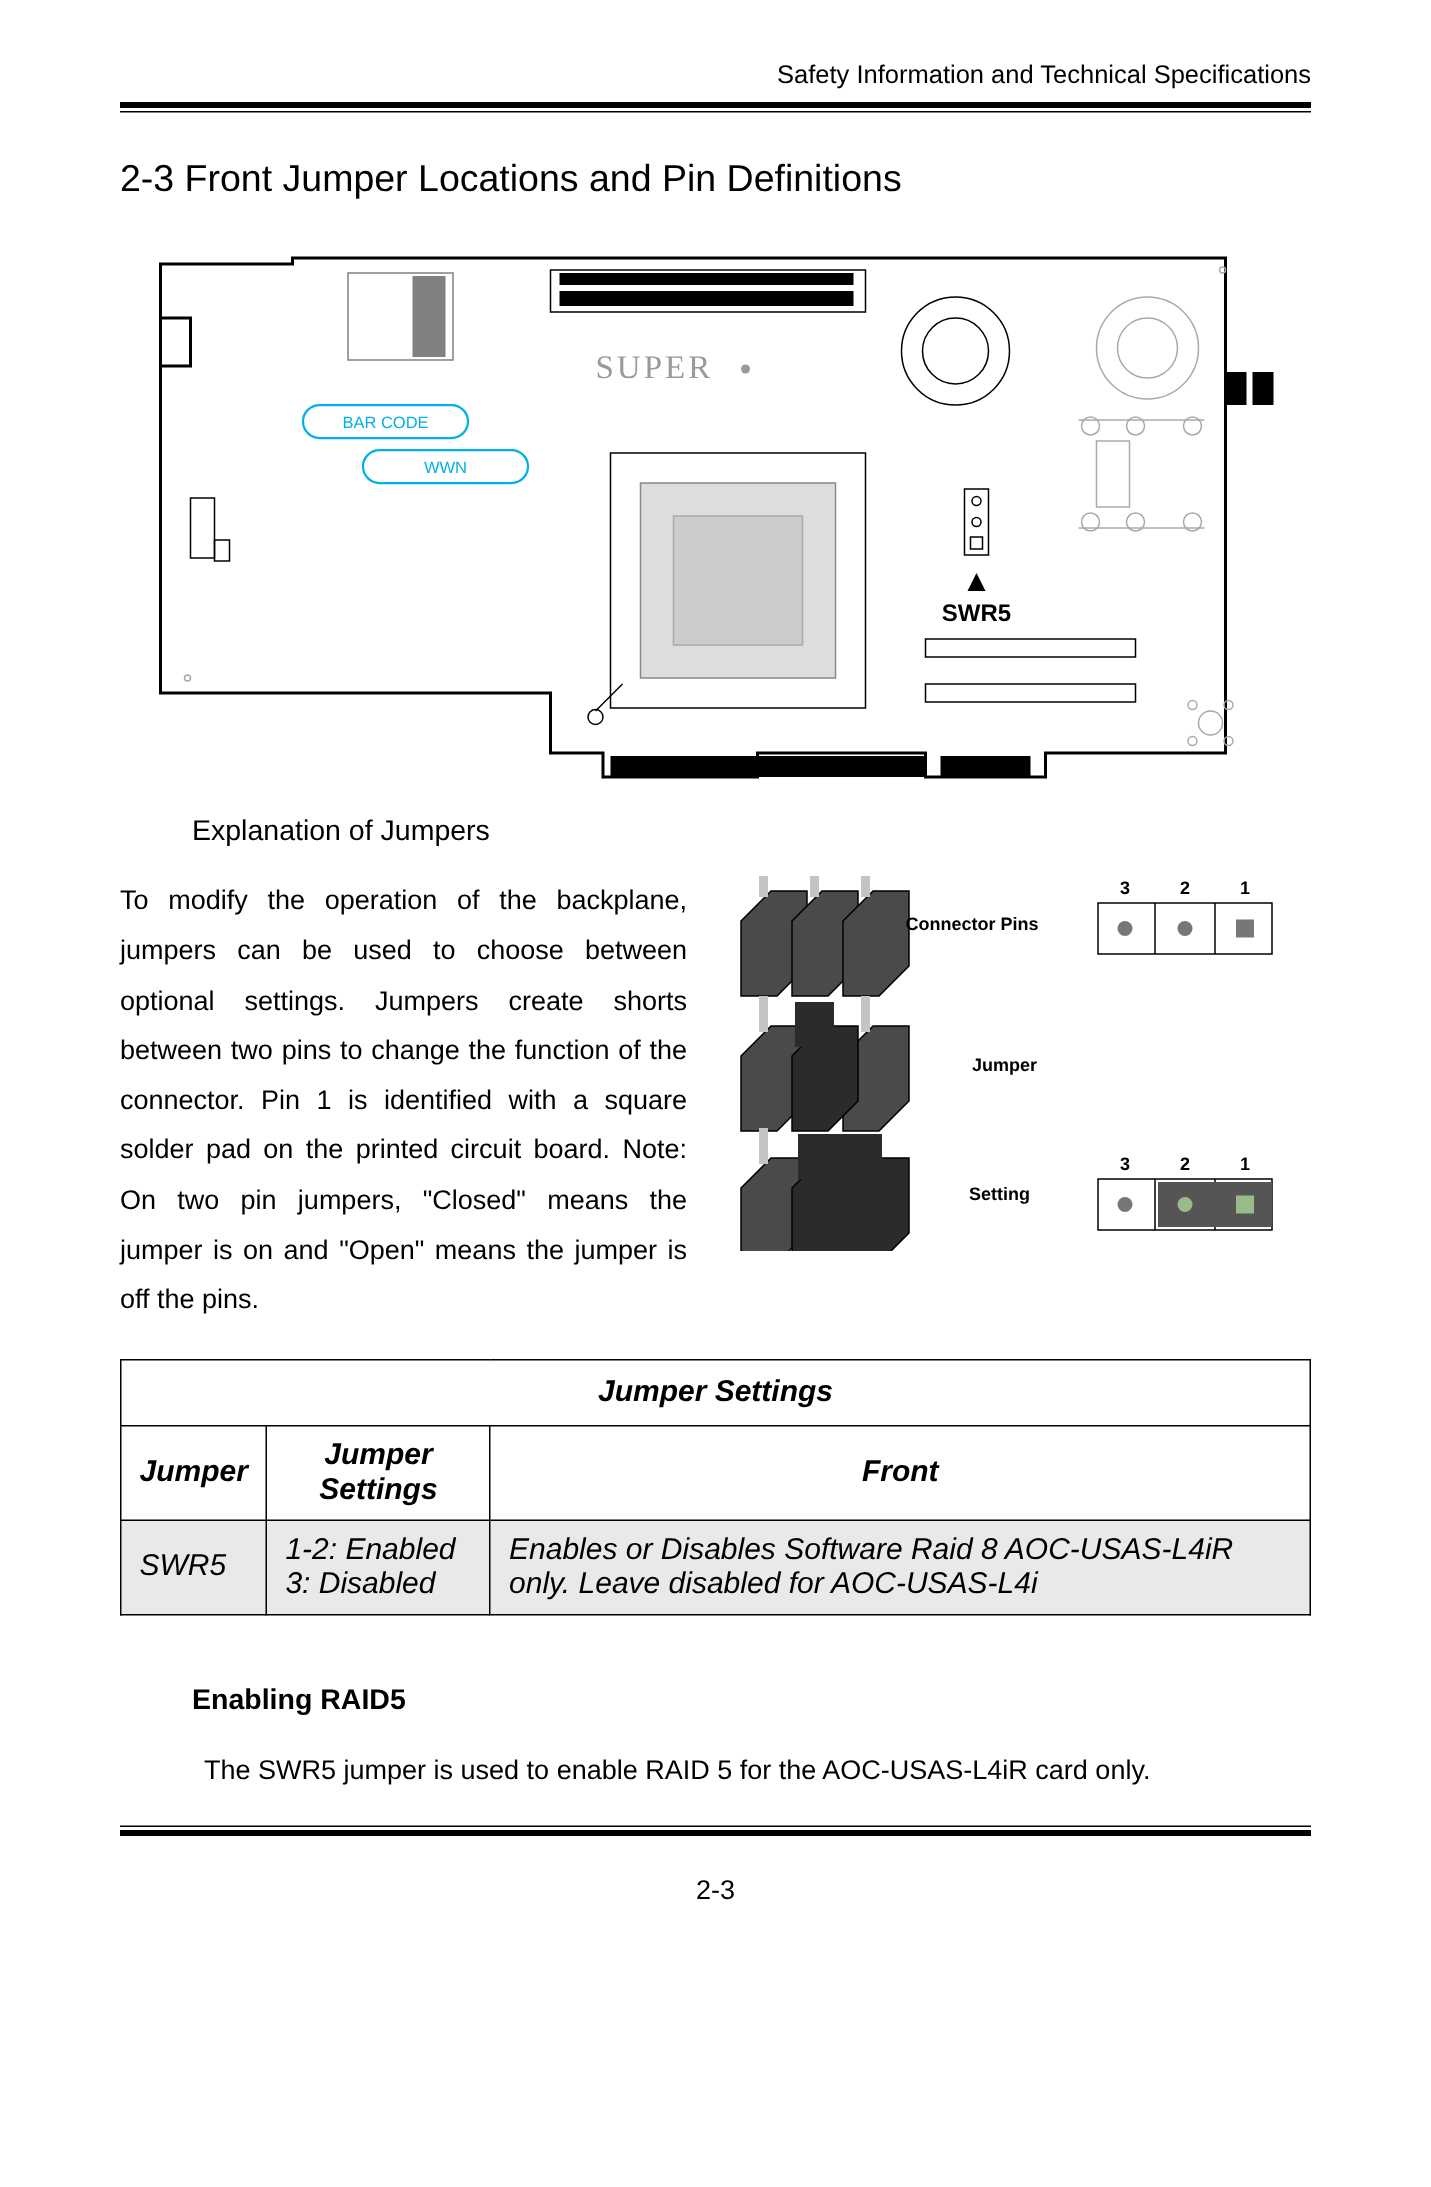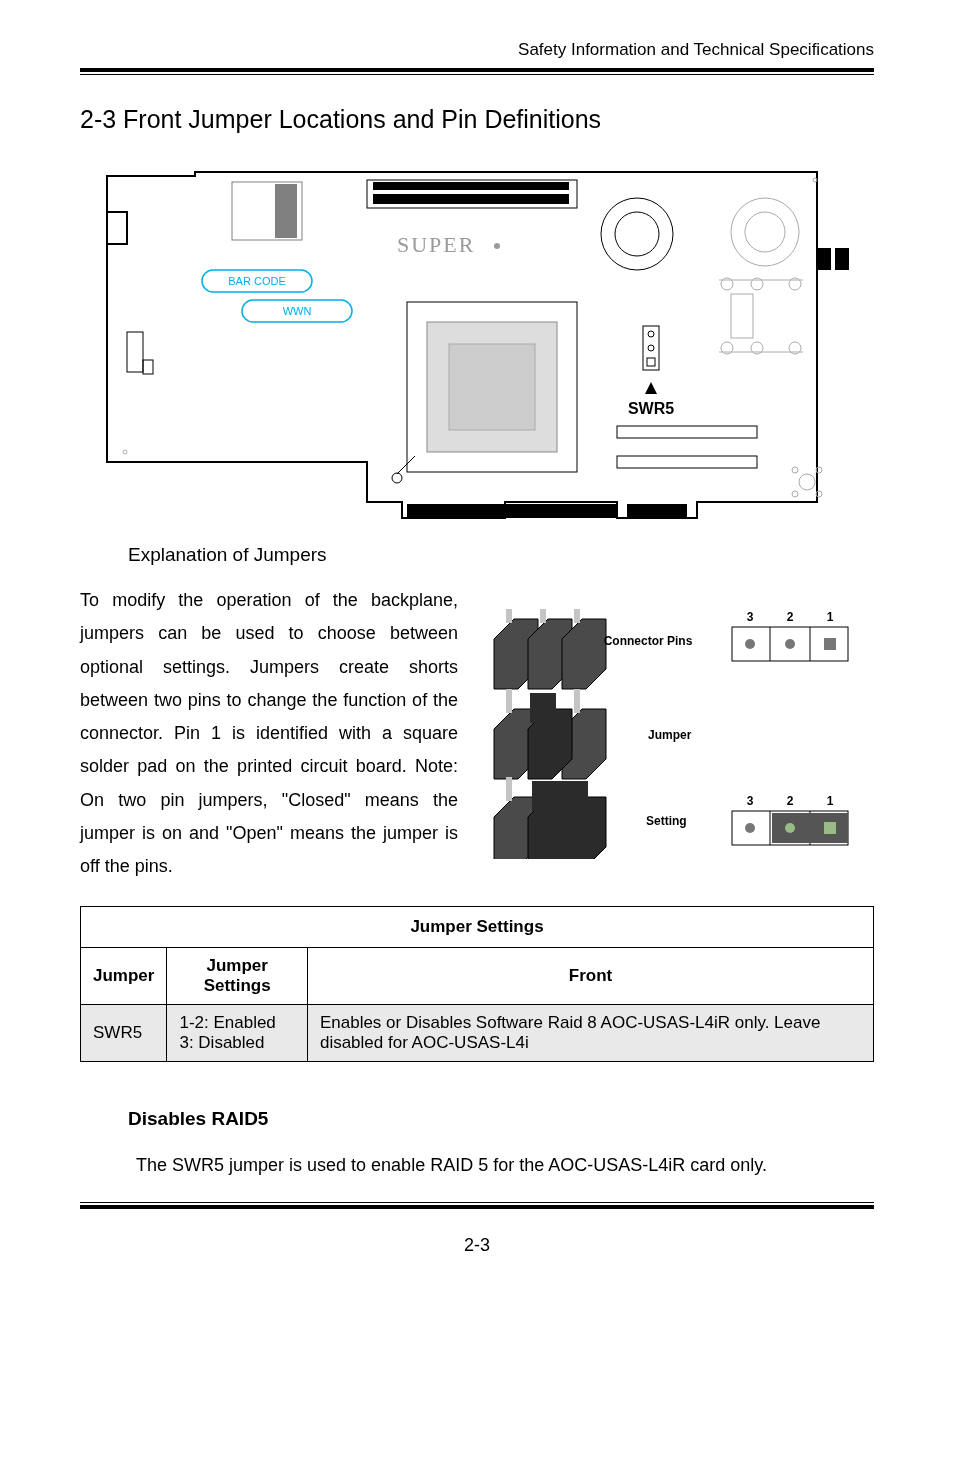--- a/index.html
+++ b/index.html
@@ -38,42 +38,43 @@
   }
   .subheading {
     font-size: 19px;
     font-weight: normal;
     margin-left: 48px;
     margin-bottom: 18px;
   }
   .body-row {
     display: flex;
     gap: 16px;
-    align-items: center;
+    align-items: flex-start;
     margin-bottom: 22px;
   }
   .body-text {
     font-size: 18px;
     line-height: 1.85;
     text-align: justify;
     flex: 1;
   }
   .jumper-expl-svg {
     flex: 0 0 auto;
   }
   table.jumper-table {
     width: 100%;
     border-collapse: collapse;
     margin-bottom: 46px;
   }
   table.jumper-table th, table.jumper-table td {
     border: 1.5px solid #000;
     padding: 8px 12px;
-    font-size: 17px;
+    font-size: 20px;
     text-align: left;
+    font-style: italic;
   }
   .tbl-title {
     text-align: center !important;
     font-size: 22px;
     font-weight: bold;
     padding: 10px !important;
   }
   .tbl-head-row th {
     text-align: center !important;
     font-weight: bold;
@@ -283,18 +284,18 @@
   </tr>
   <tr class="sw-row">
     <td>SWR5</td>
     <td style="white-space:pre-line">1-2: Enabled
 3: Disabled</td>
     <td>Enables or Disables Software Raid 8 AOC-USAS-L4iR only.  Leave disabled for AOC-USAS-L4i</td>
   </tr>
 </tbody>
   </table>
 
-<h3 class="sub2">Disables RAID5</h3>
+<h3 class="sub2">Enabling RAID5</h3>
 <p class="body2">The SWR5 jumper is used to enable RAID 5 for the AOC-USAS-L4iR card only.</p>
 
 <hr class="footer-hr1">
 <hr class="footer-hr2">
 <div class="page-num">2-3</div>
 
 </body></html>

